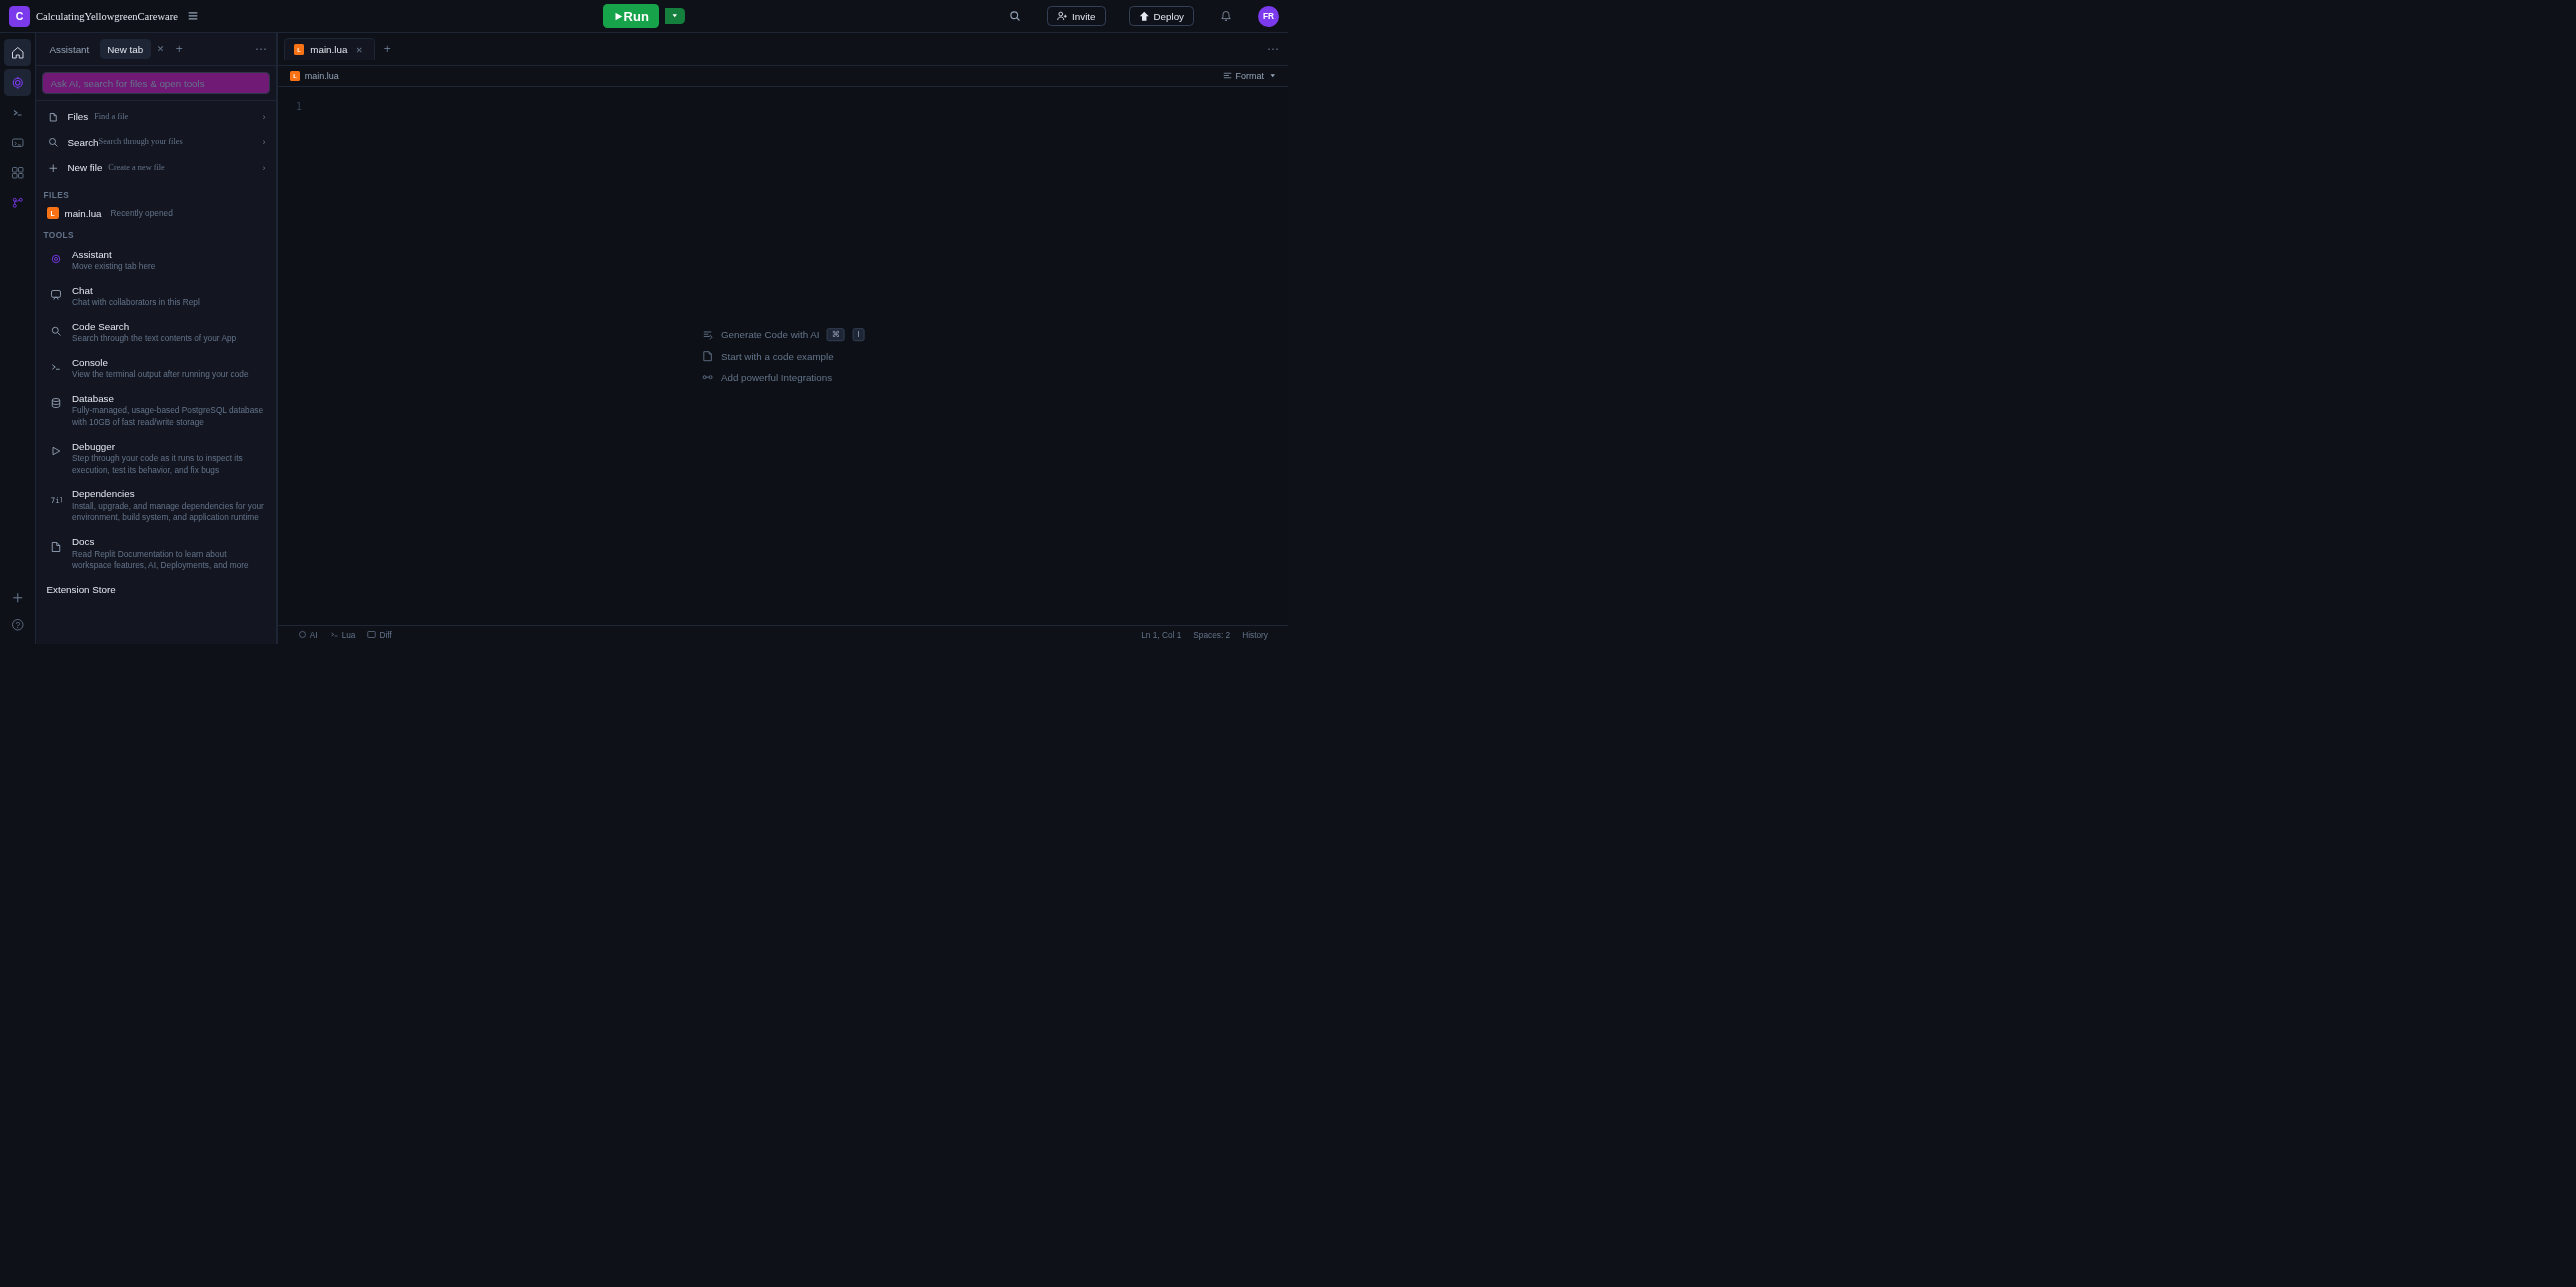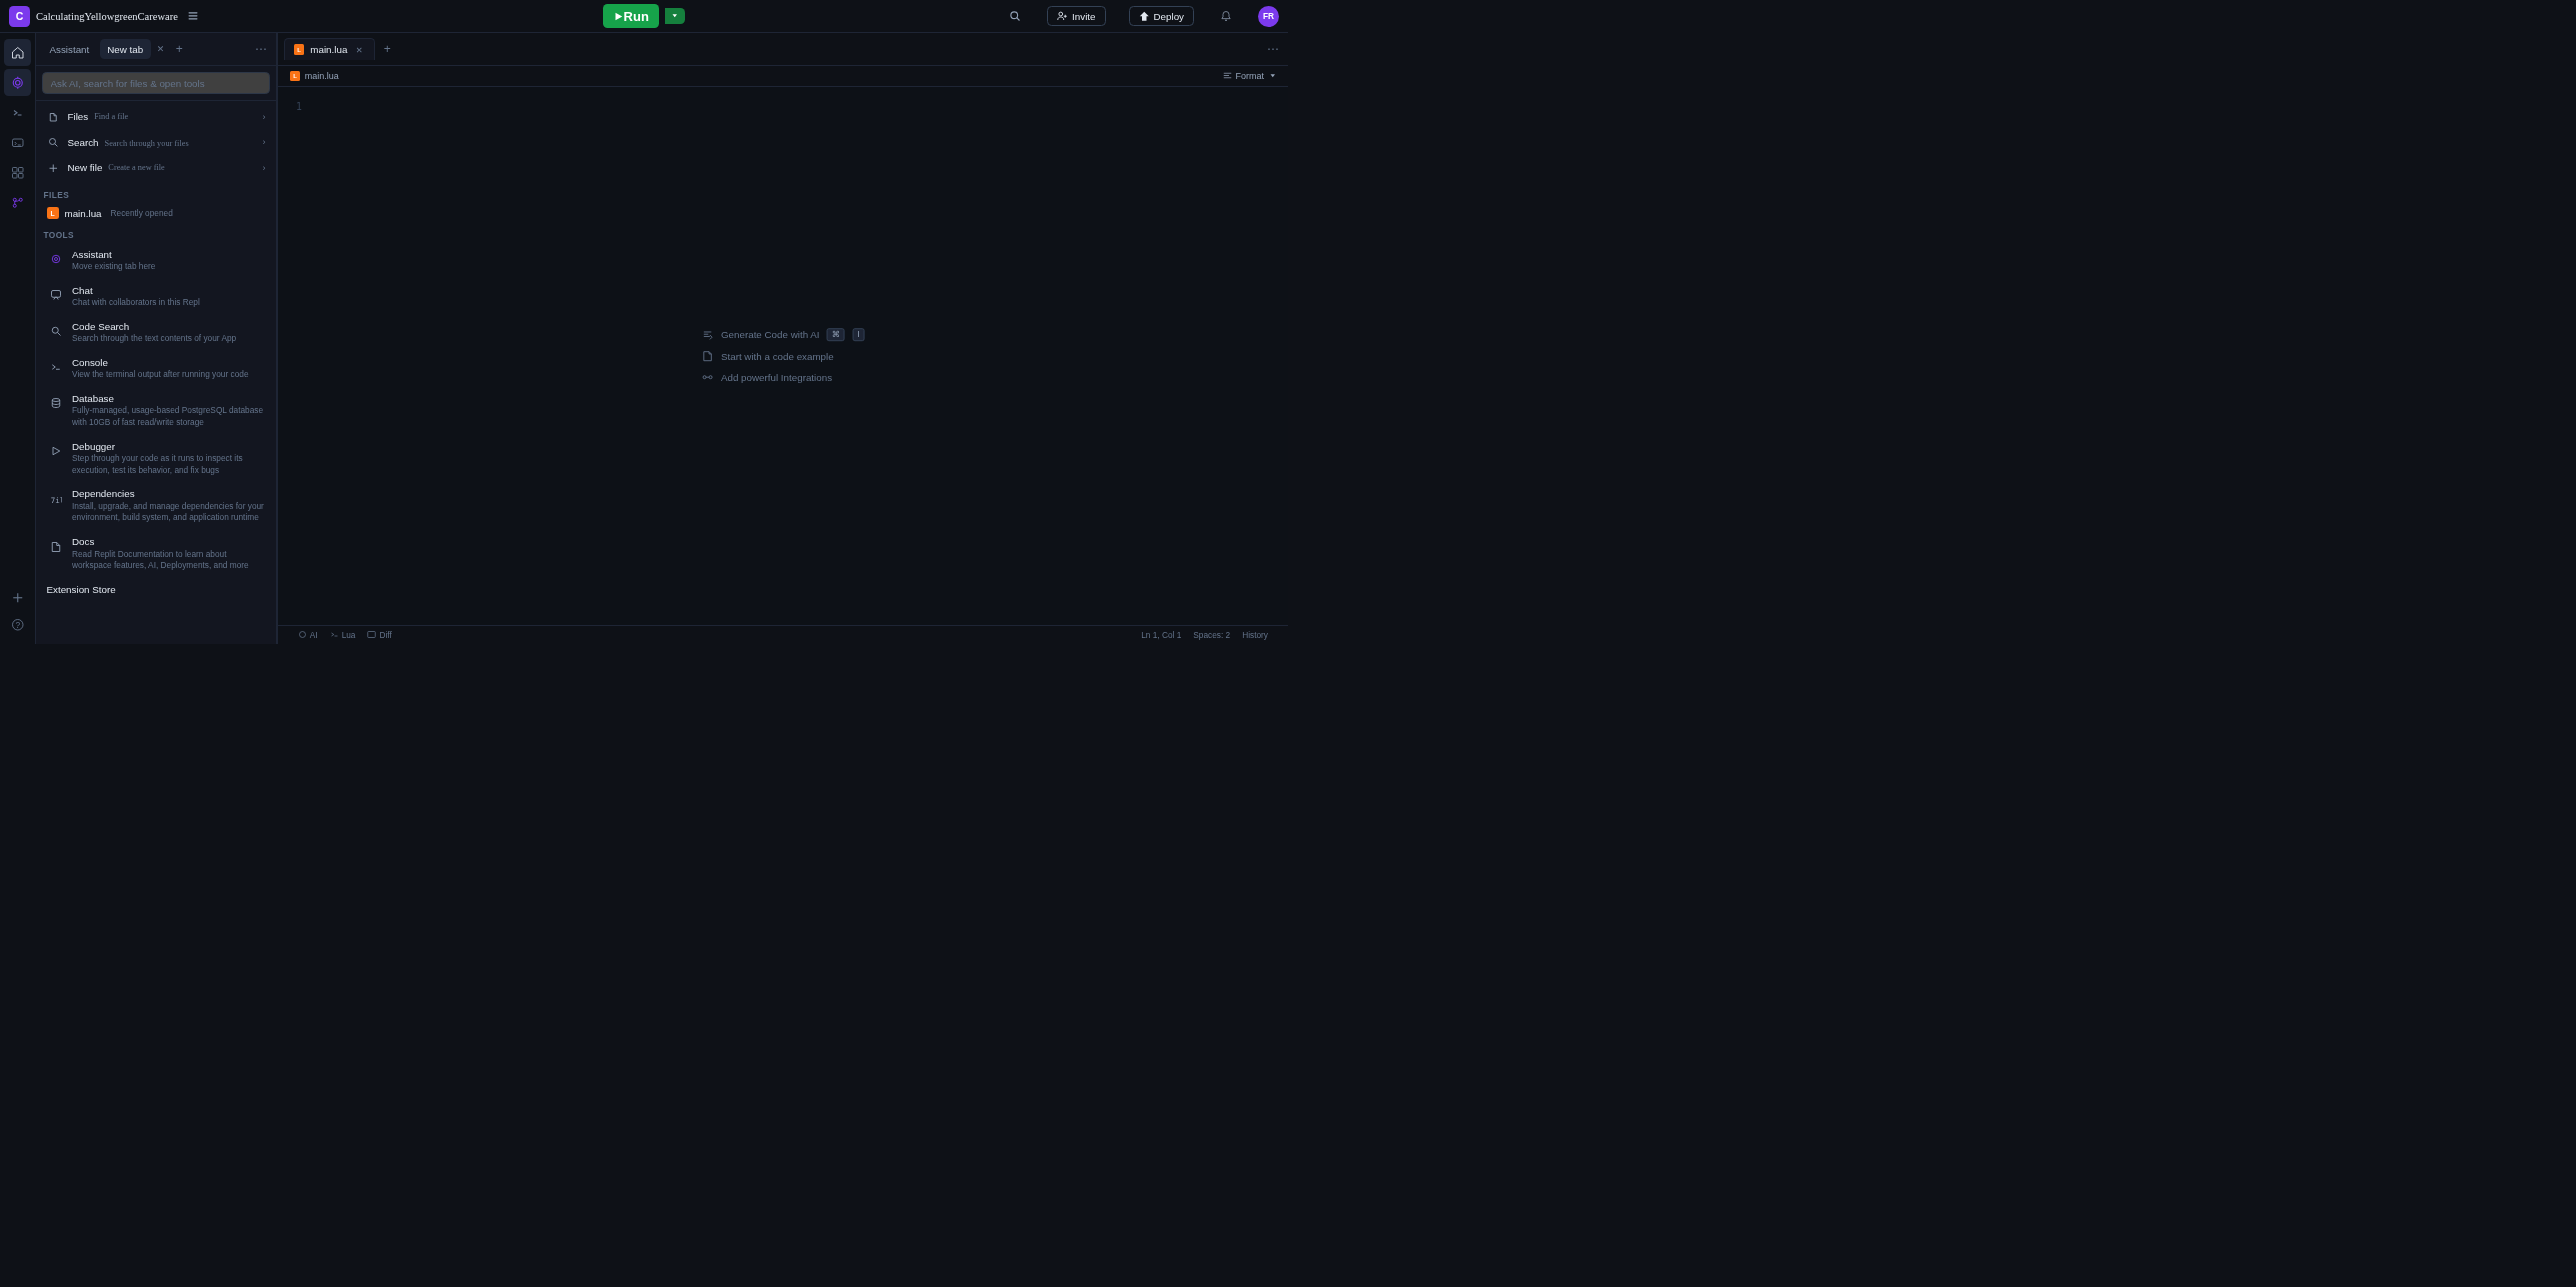--- a/index.html
+++ b/index.html
@@ -242,21 +242,21 @@
       font-size: 12px;
     }
     
     .panel-search {
       padding: 6px;
       border-bottom: 0.8px solid #1e2535;
     }
     .search-input-wrapper {
       display: flex;
       align-items: flex-start;
-      background: #404040;
+      background: #701a75;
       border: 0.8px solid #2d3748;
       border-radius: 4.5px;
       padding: 4.5px 7.5px;
       gap: 6px;
     }
     .search-input {
       background: none;
       border: none;
       color: #e2e8f0;
       font-size: 9.8px;
@@ -758,21 +758,21 @@
           </div>
 
           <div class="menu-item">
             <div class="menu-item-icon">
               <svg width="10.5" height="10.5" viewBox="0 0 14 14" fill="none">
                   <circle cx="6" cy="6" r="4" stroke="currentColor" stroke-width="1.2"></circle>
                   <line x1="9" y1="9" x2="12.5" y2="12.5" stroke="currentColor" stroke-width="1.2"></line>
                 </svg>
             </div>
             <div class="menu-item-content">
-              <div style="display:flex;gap:6px;align-items:flex-end;">
+              <div style="display:flex;align-items:flex-start;">
                 <span class="menu-item-title">Search</span>
                 <span class="menu-item-subtitle">Search through your files</span>
               </div>
             </div>
             <span class="menu-item-arrow">›</span>
           </div>
 
           <div class="menu-item">
             <div class="menu-item-icon">
               <svg width="10.5" height="10.5" viewBox="0 0 14 14" fill="none">

